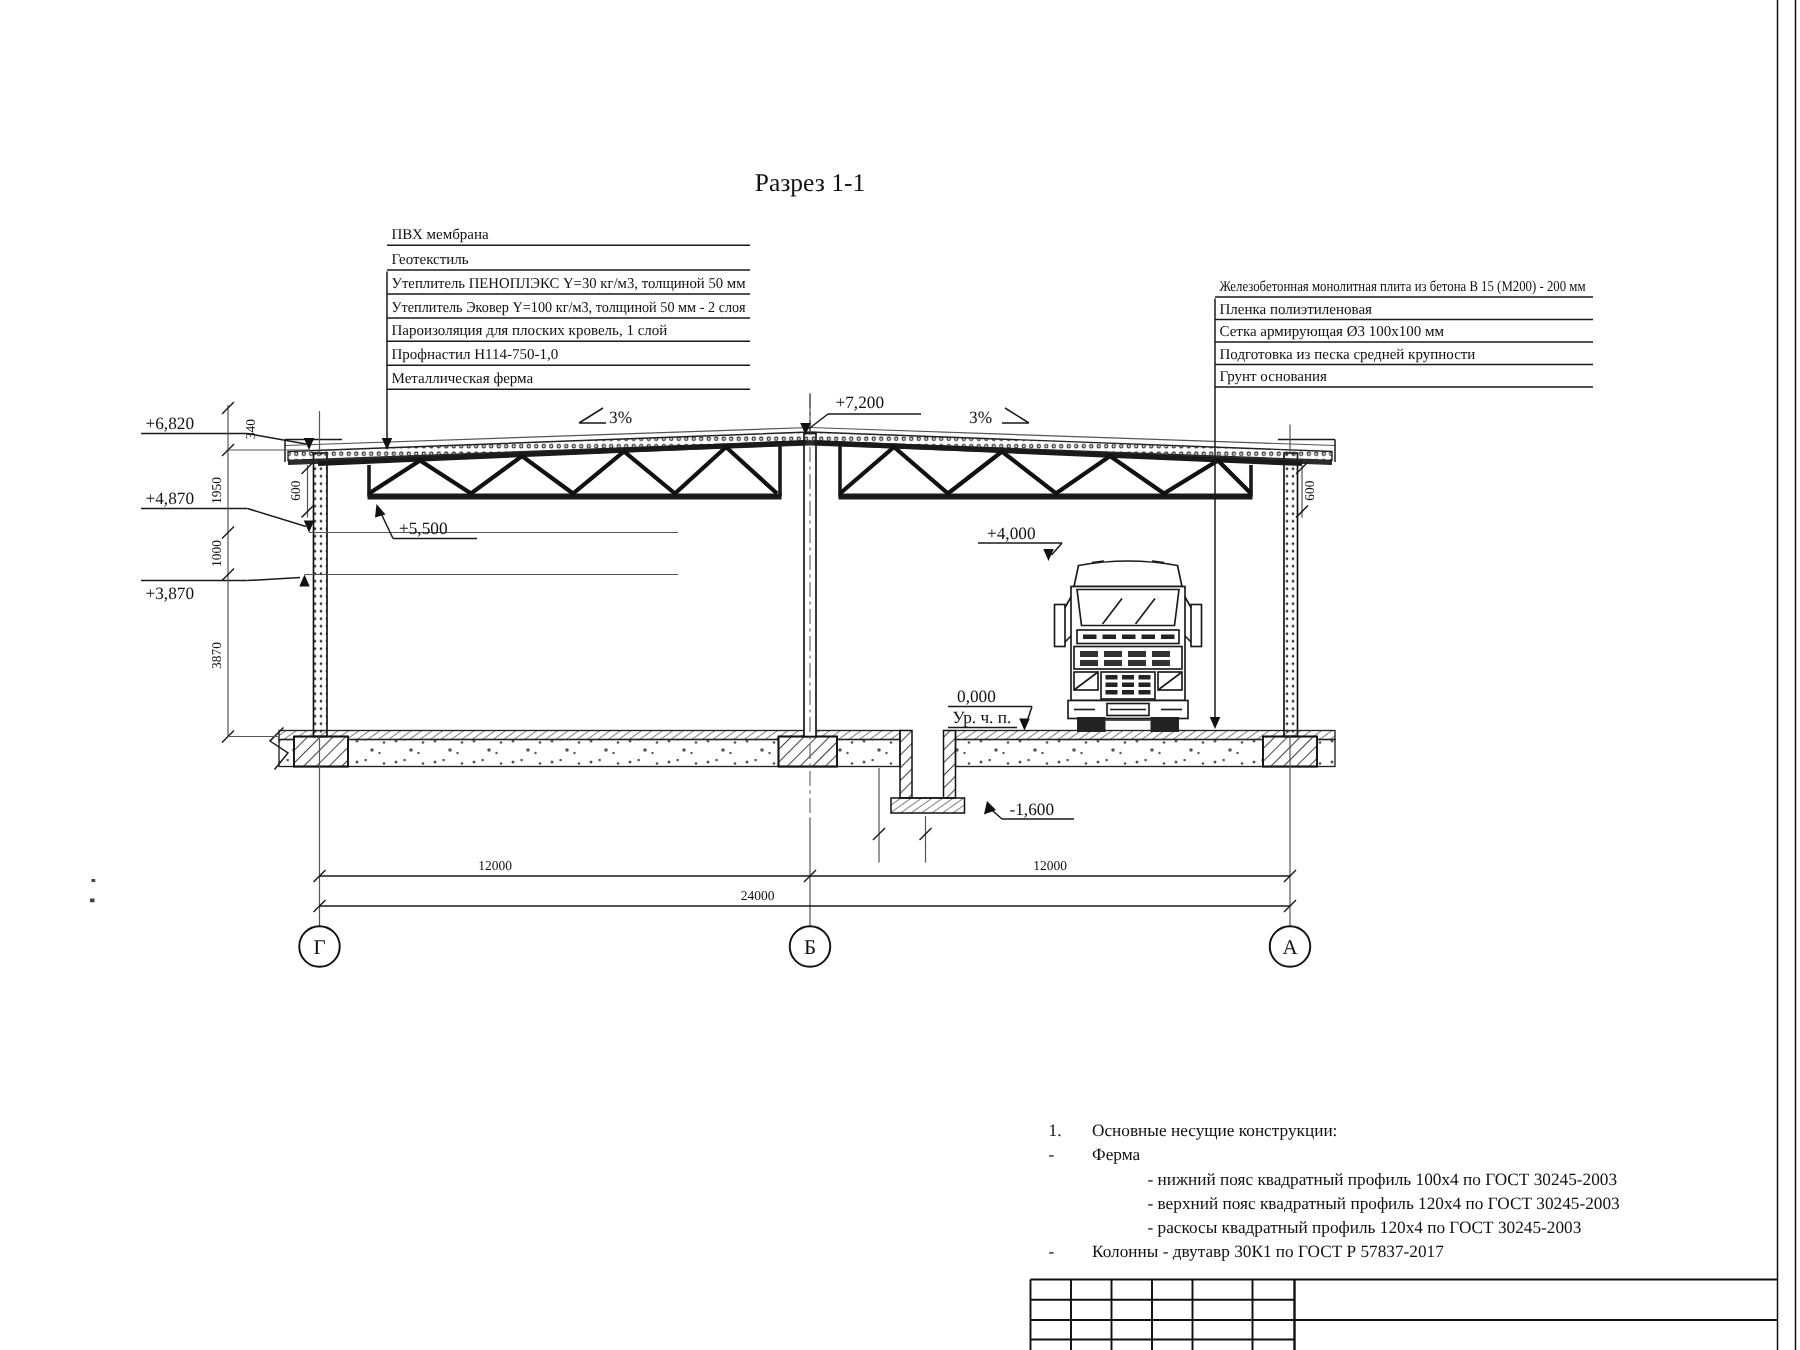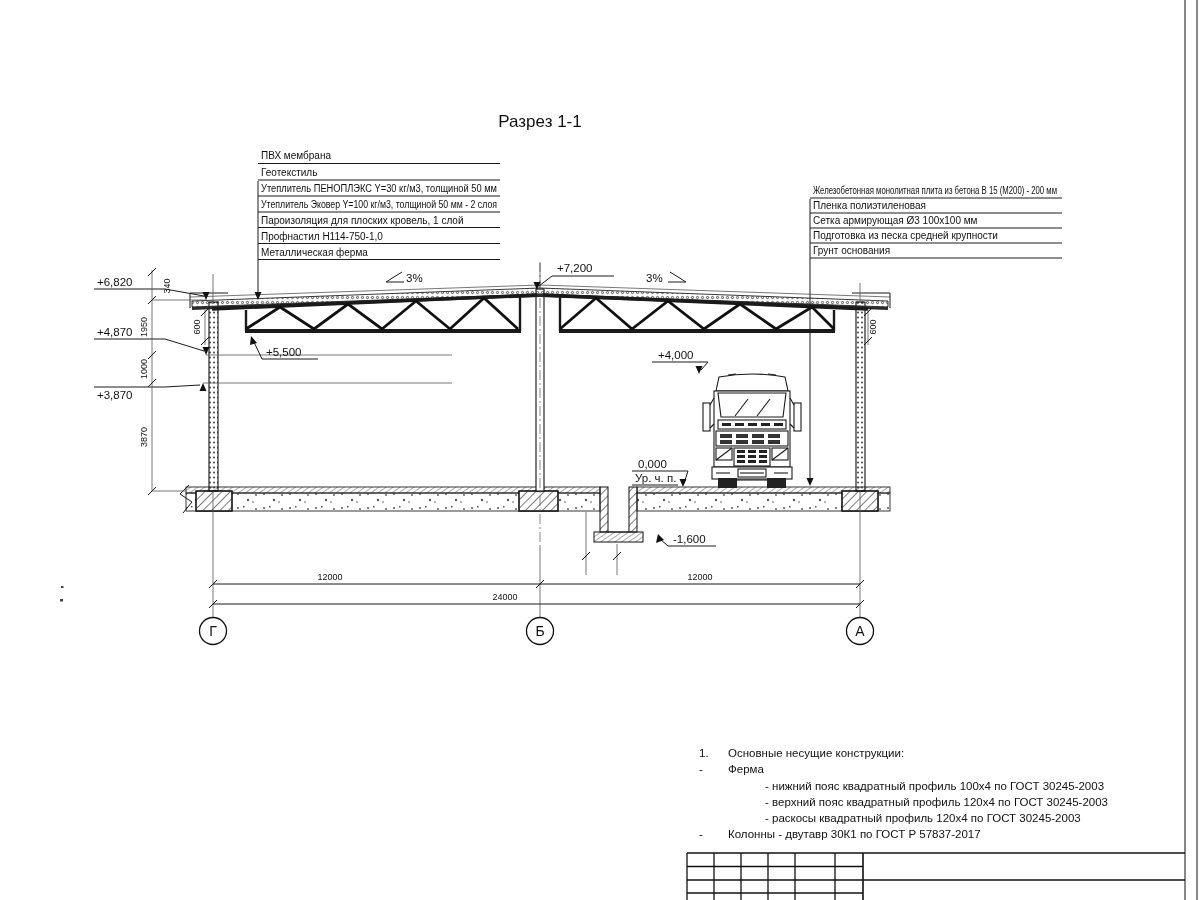--- a/index.html
+++ b/index.html
@@ -1,17 +1,17 @@
 <!DOCTYPE html>
 <html><head>
 <meta charset="utf-8">
 <style>
   html,body{margin:0;padding:0;background:#fff;}
   #sheet{position:relative;width:1200px;height:900px;background:#ffffff;overflow:hidden;
-         font-family:Liberation Sans, sans-serif;}
+         font-family:Liberation Serif, serif;}
   svg{position:absolute;left:0;top:0;}
   text{fill:#111;}
   .ln{stroke:#1a1a1a;stroke-width:1;fill:none;}
   .thin{stroke:#555;stroke-width:0.8;fill:none;}
   .thick{stroke:#111;stroke-width:2.8;fill:none;}
   .callout{font-size:10px;}
   .note{font-size:11.5px;}
   .elev{font-size:11.5px;}
   .dim{font-size:9px;}
   .axis-label{font-size:14px;}

